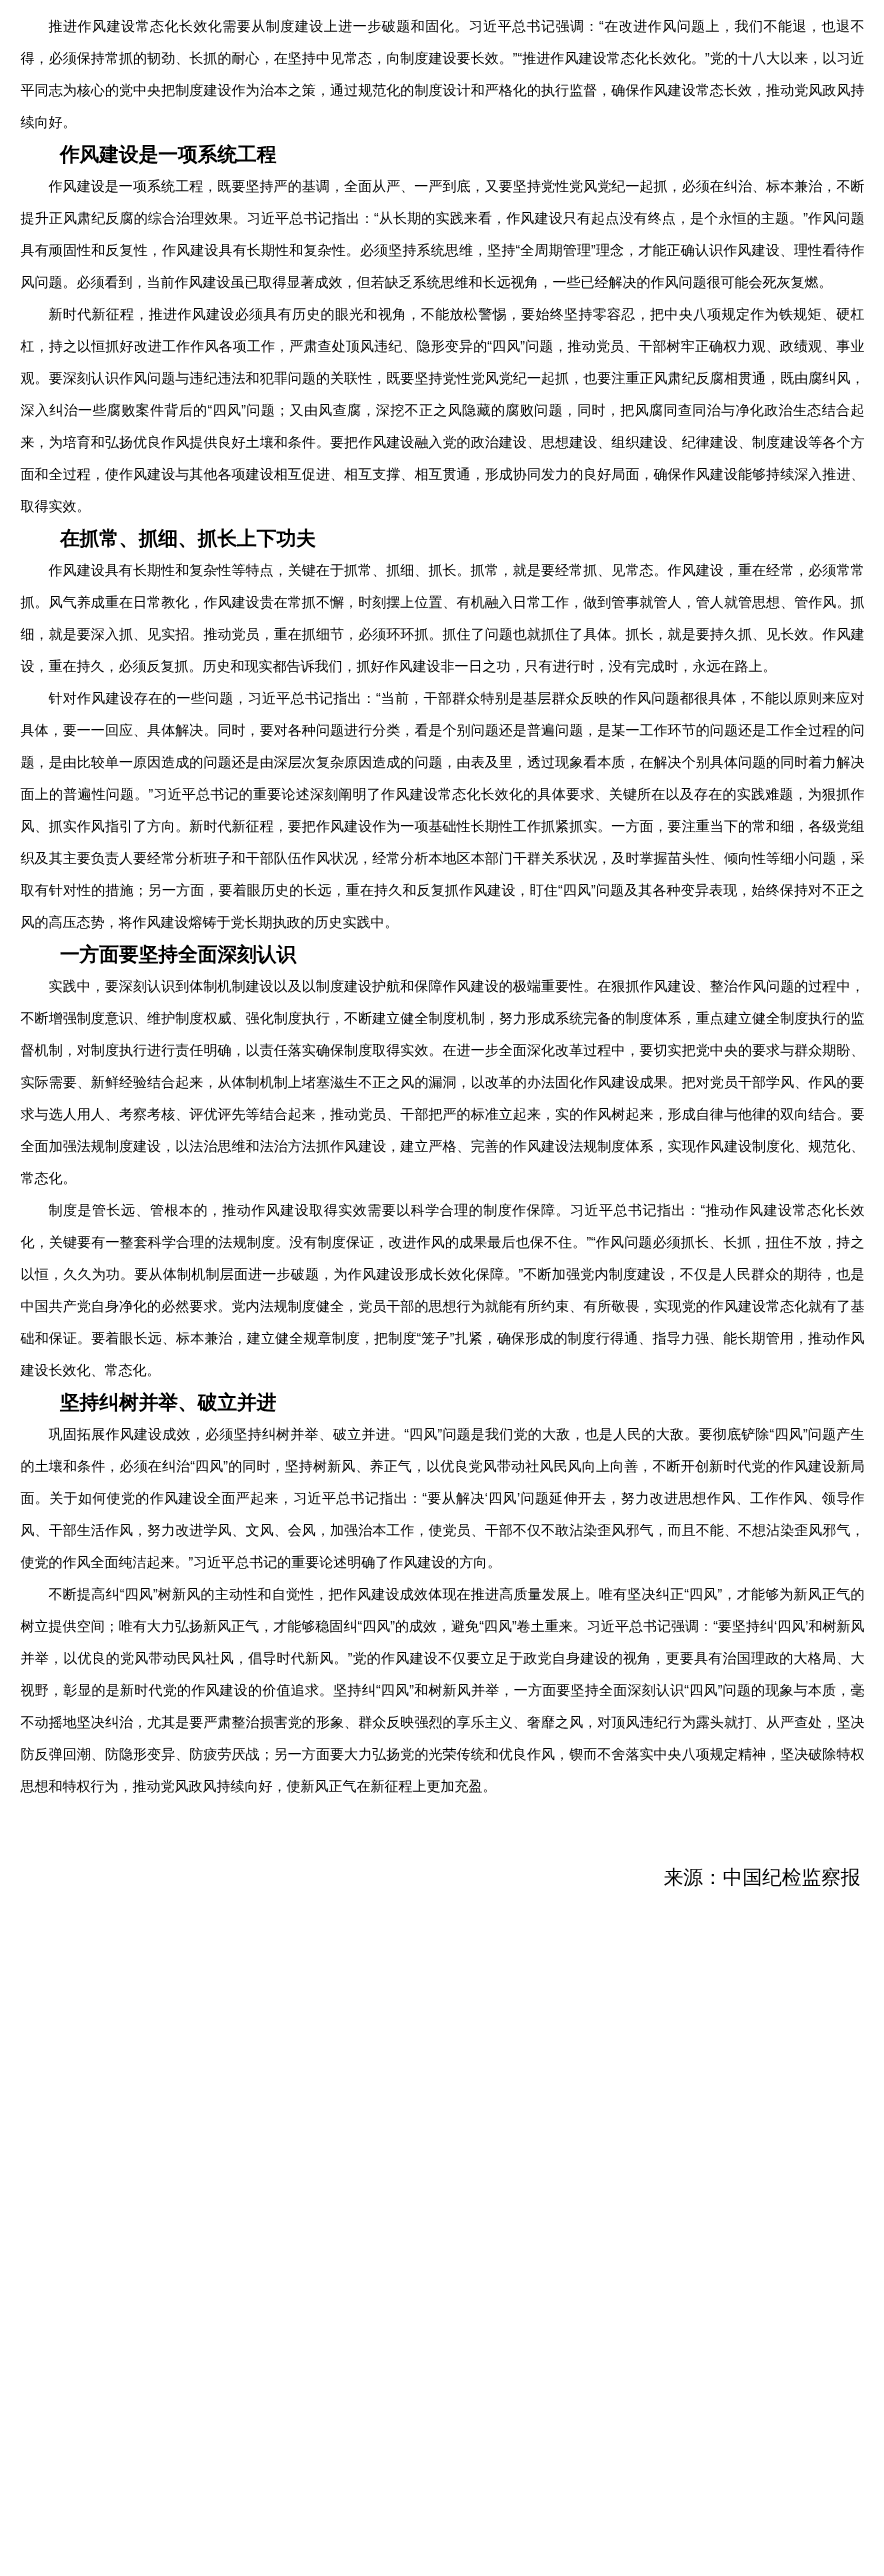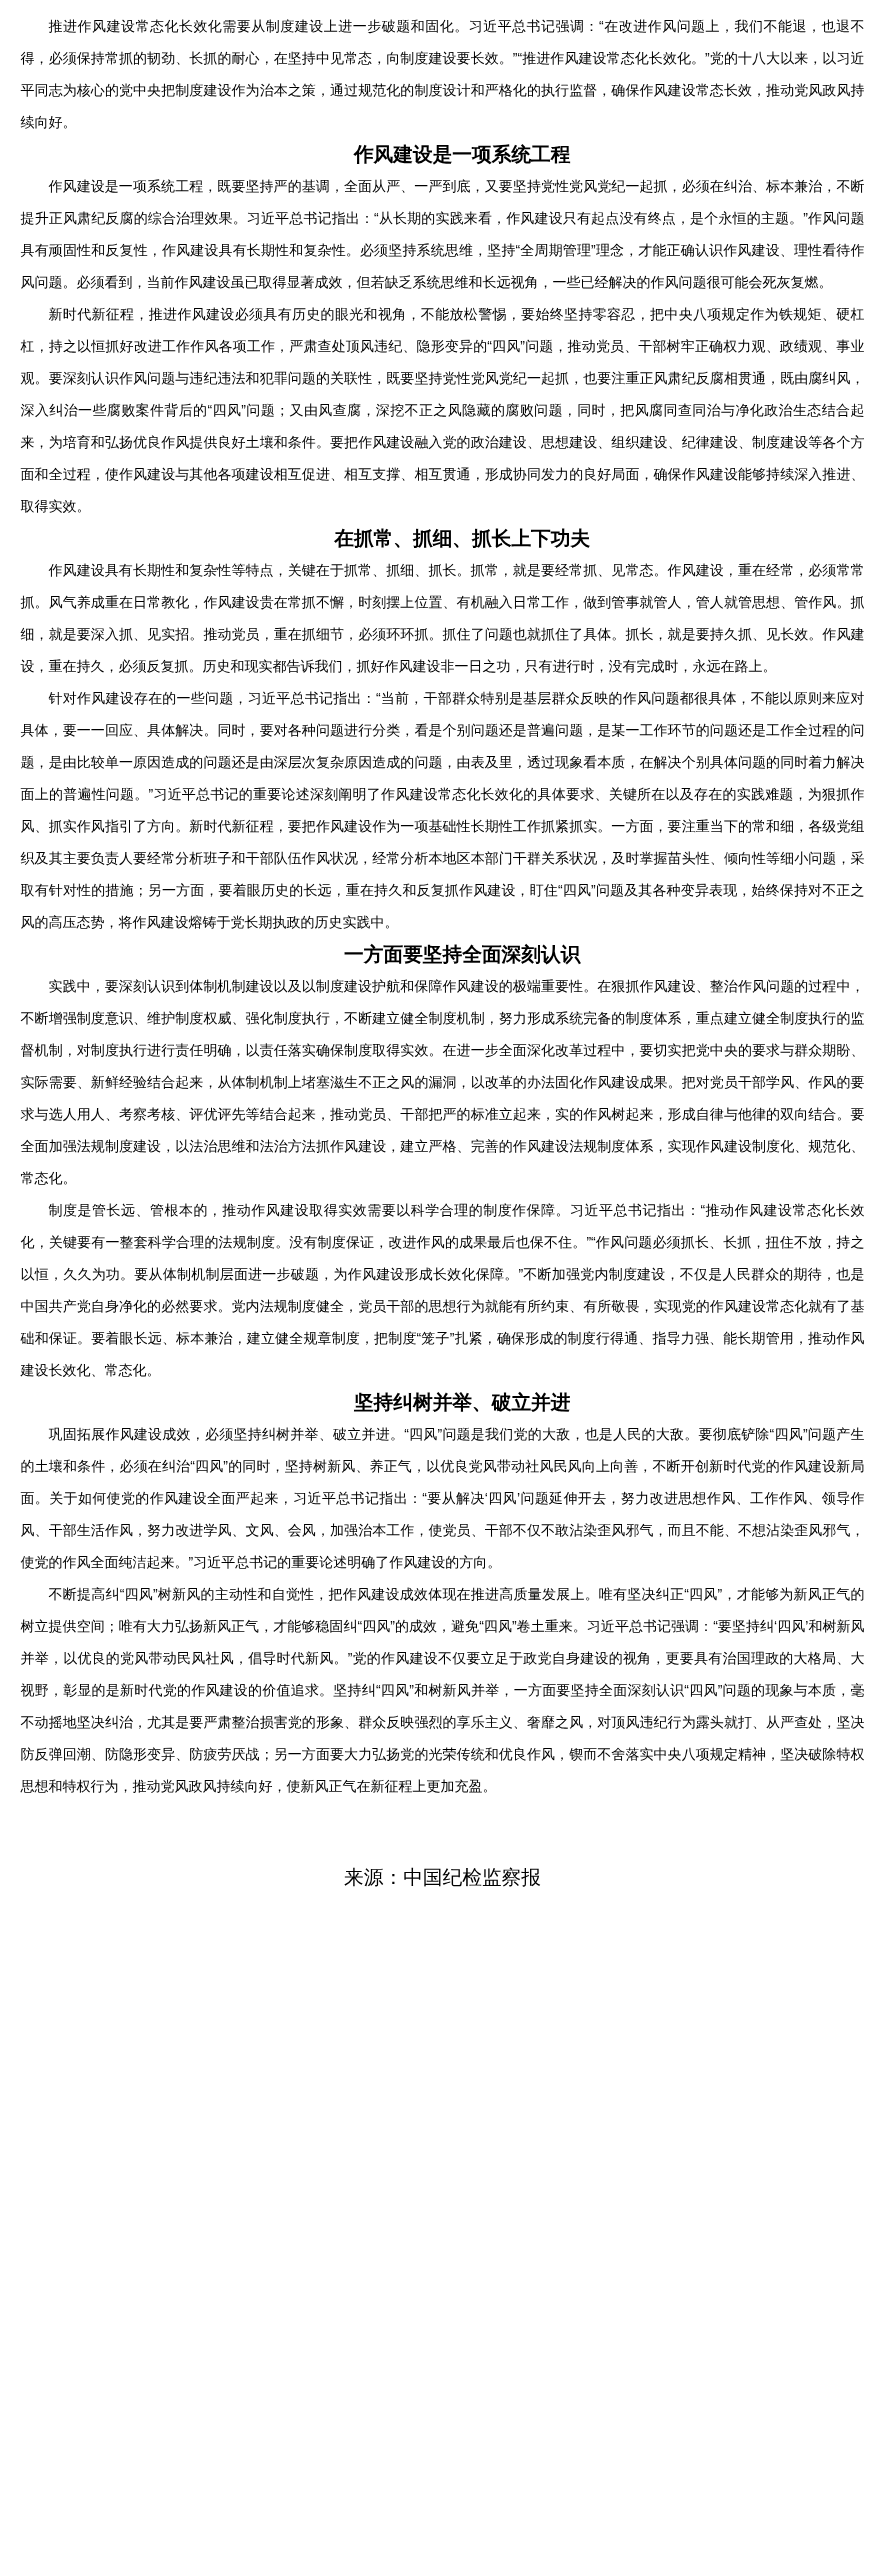--- a/index.html
+++ b/index.html
@@ -24,29 +24,29 @@
     text-indent: 2em;
     text-align: justify;
     word-break: break-all;
   }
   .head {
     margin: 0;
     font-size: 19.7px;
     line-height: 32px;
     font-weight: 700;
     text-indent: 2em;
-    text-align: center;
+    text-align: left;
   }
   .source {
     margin: 4px;
     margin-top: 59px;
     font-size: 19.7px;
     line-height: 32px;
     text-indent: 0;
-    text-align: center;
+    text-align: right;
   }
 </style>
 </head>
 <body>
 
 <div class="doc">
   <p class="para">推进作风建设常态化长效化需要从制度建设上进一步破题和固化。习近平总书记强调：“在改进作风问题上，我们不能退，也退不得，必须保持常抓的韧劲、长抓的耐心，在坚持中见常态，向制度建设要长效。”“推进作风建设常态化长效化。”党的十八大以来，以习近平同志为核心的党中央把制度建设作为治本之策，通过规范化的制度设计和严格化的执行监督，确保作风建设常态长效，推动党风政风持续向好。</p>
   <h2 class="head">作风建设是一项系统工程</h2>
   <p class="para">作风建设是一项系统工程，既要坚持严的基调，全面从严、一严到底，又要坚持党性党风党纪一起抓，必须在纠治、标本兼治，不断提升正风肃纪反腐的综合治理效果。习近平总书记指出：“从长期的实践来看，作风建设只有起点没有终点，是个永恒的主题。”作风问题具有顽固性和反复性，作风建设具有长期性和复杂性。必须坚持系统思维，坚持“全周期管理”理念，才能正确认识作风建设、理性看待作风问题。必须看到，当前作风建设虽已取得显著成效，但若缺乏系统思维和长远视角，一些已经解决的作风问题很可能会死灰复燃。</p>
   <p class="para">新时代新征程，推进作风建设必须具有历史的眼光和视角，不能放松警惕，要始终坚持零容忍，把中央八项规定作为铁规矩、硬杠杠，持之以恒抓好改进工作作风各项工作，严肃查处顶风违纪、隐形变异的“四风”问题，推动党员、干部树牢正确权力观、政绩观、事业观。要深刻认识作风问题与违纪违法和犯罪问题的关联性，既要坚持党性党风党纪一起抓，也要注重正风肃纪反腐相贯通，既由腐纠风，深入纠治一些腐败案件背后的“四风”问题；又由风查腐，深挖不正之风隐藏的腐败问题，同时，把风腐同查同治与净化政治生态结合起来，为培育和弘扬优良作风提供良好土壤和条件。要把作风建设融入党的政治建设、思想建设、组织建设、纪律建设、制度建设等各个方面和全过程，使作风建设与其他各项建设相互促进、相互支撑、相互贯通，形成协同发力的良好局面，确保作风建设能够持续深入推进、取得实效。</p>

